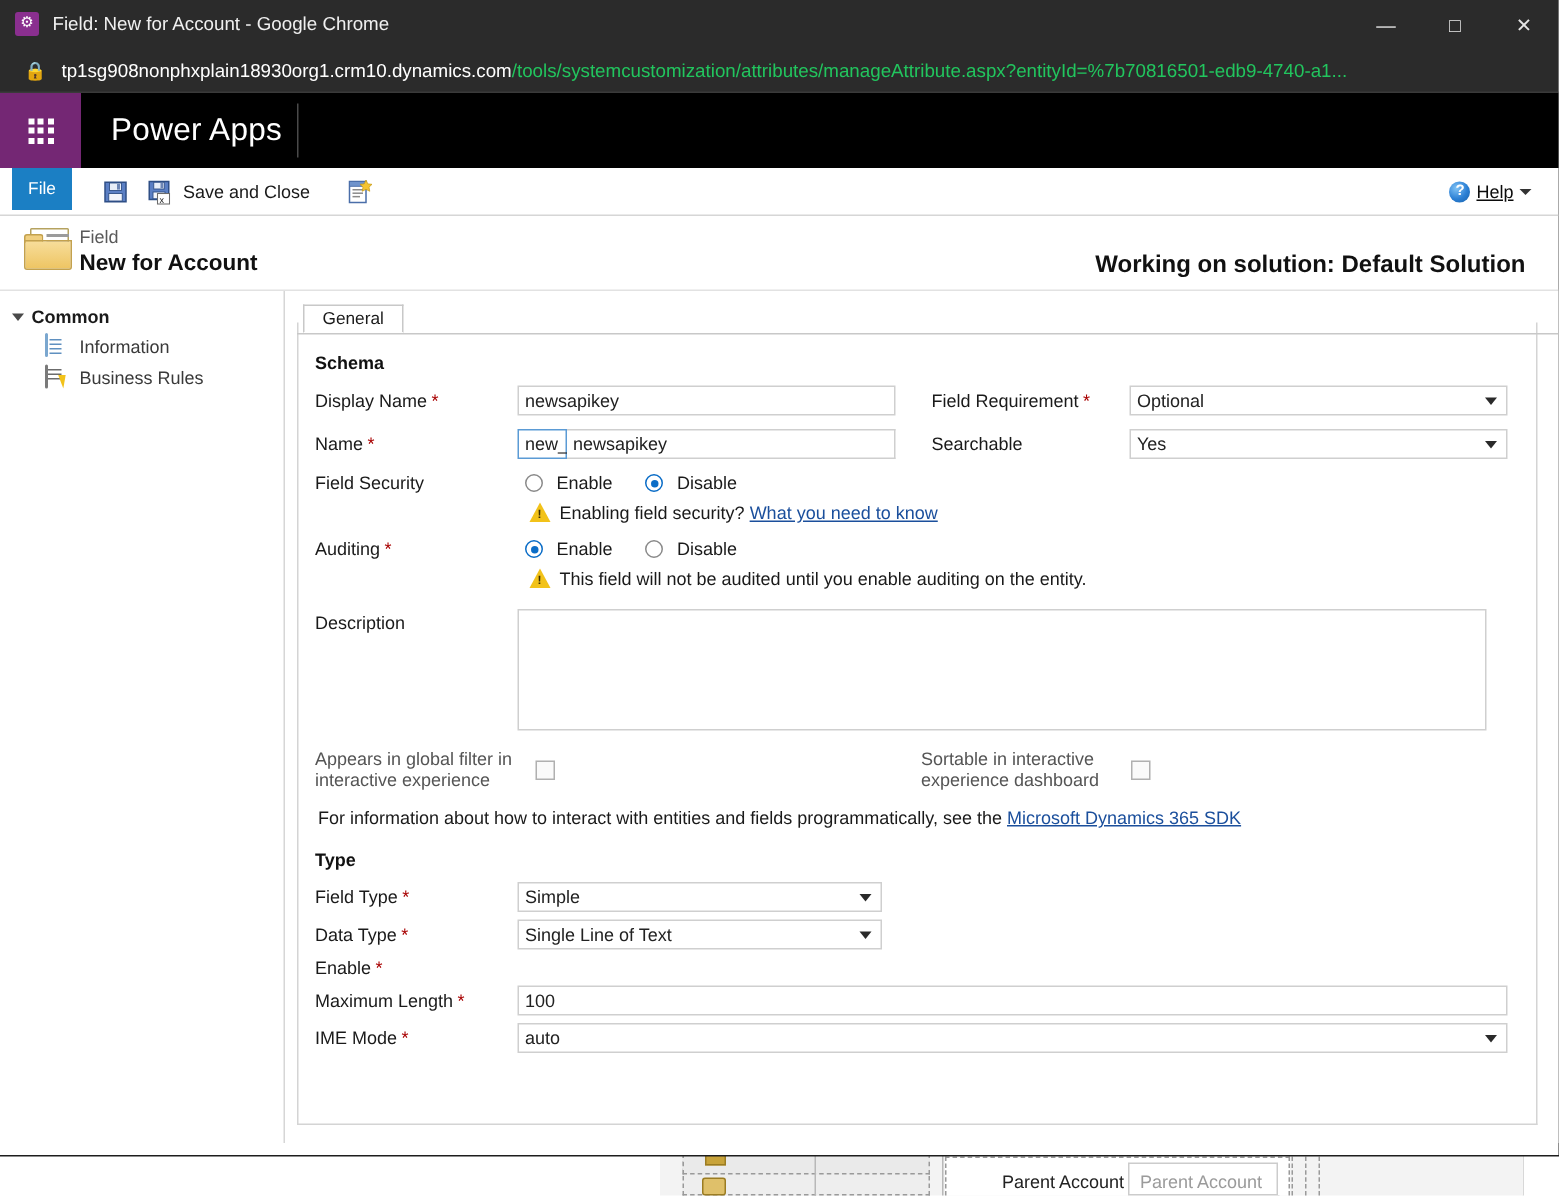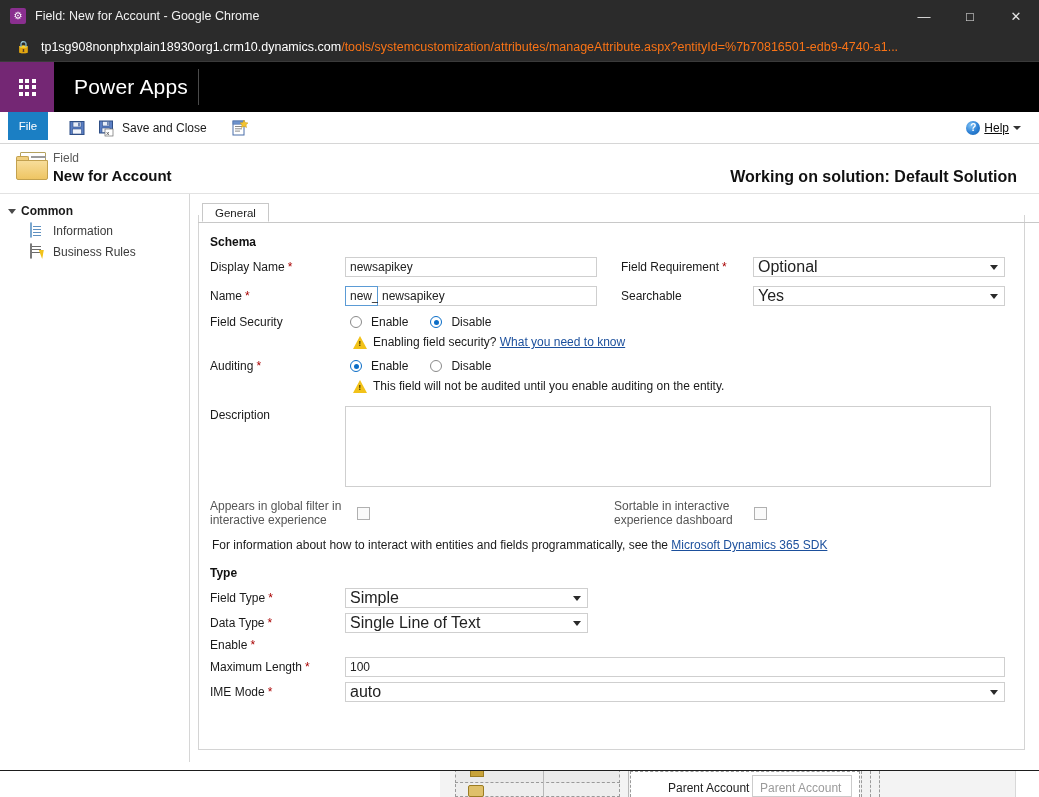--- a/index.html
+++ b/index.html
@@ -124,21 +124,21 @@
 
   .urlbar {
     height: 30px; background: #2b2b2b; display: flex; align-items: center;
     border-bottom: 1px solid #3a3a3a;
   }
   .lock-icon { margin-left: 16px; color: #e6e6e6; font-size: 12px; }
   .url-text {
     margin-left: 10px; font-size: 12.5px; white-space: nowrap; overflow: hidden;
   }
   .url-host { color: #ffffff; }
-  .url-path { color: #f97316; }
+  .url-path { color: #22c55e; }
 
   
   .pa-bar {
     height: 50px; background: #000000; display: flex; align-items: center;
     position: relative;
   }
   .pa-waffle {
     width: 54px; height: 50px; background: #742774;
     display: flex; align-items: center; justify-content: center;
   }
@@ -295,21 +295,21 @@
     font-size: 12px; color: #222; padding: 0 2px 0 4px; line-height: 19px;
   }
   .name-main {
     width: 219px; height: 20px; border: 1px solid #cfcfcf; border-left: none;
     background: #ffffff; font-size: 12px; color: #222; padding: 0 4px;
     font-family: "Liberation Sans", sans-serif; outline: none;
   }
 
   .sel {
     height: 20px; border: 1px solid #cfcfcf; background: #ffffff;
-    font-size: 16px; color: #222; position: relative; display: flex;
+    font-size: 12px; color: #222; position: relative; display: flex;
     align-items: center; padding: 0 20px 0 4px;
   }
   .sel-caret {
     position: absolute; right: 6px; top: 50%; margin-top: -2px;
     width: 0; height: 0; border-left: 4px solid transparent; border-right: 4px solid transparent;
     border-top: 5px solid #2a2a2a;
   }
   .sel-req { width: 252px; }
   .sel-type-sm { width: 243px; }
   .sel-type-lg { width: 660px; }
@@ -321,21 +321,21 @@
   .radio {
     width: 12px; height: 12px; border-radius: 50%; border: 1px solid #8a8a8a;
     background: #ffffff; position: relative; flex: none;
   }
   .radio.on { border-color: #0b6dc7; }
   .radio.on::after {
     content: ""; position: absolute; left: 2.5px; top: 2.5px; width: 5px; height: 5px;
     border-radius: 50%; background: #0b6dc7;
   }
 
-  .warnrow { display: flex; align-items: flex-end; gap: 6px; margin: 2px 0 10px 143px; }
+  .warnrow { display: flex; align-items: flex-start; gap: 6px; margin: 2px 0 10px 143px; }
   .warn-ico { width: 14px; height: 13px; position: relative; flex: none; }
   .warn-ico::before {
     content: ""; position: absolute; left: 0; top: 0;
     border-left: 7px solid transparent; border-right: 7px solid transparent;
     border-bottom: 13px solid #f2c219;
   }
   .warn-ico::after {
     content: "!"; position: absolute; left: 5.4px; top: 3px; font-size: 8px;
     color: #3a2e00; font-weight: bold; line-height: 9px;
   }

